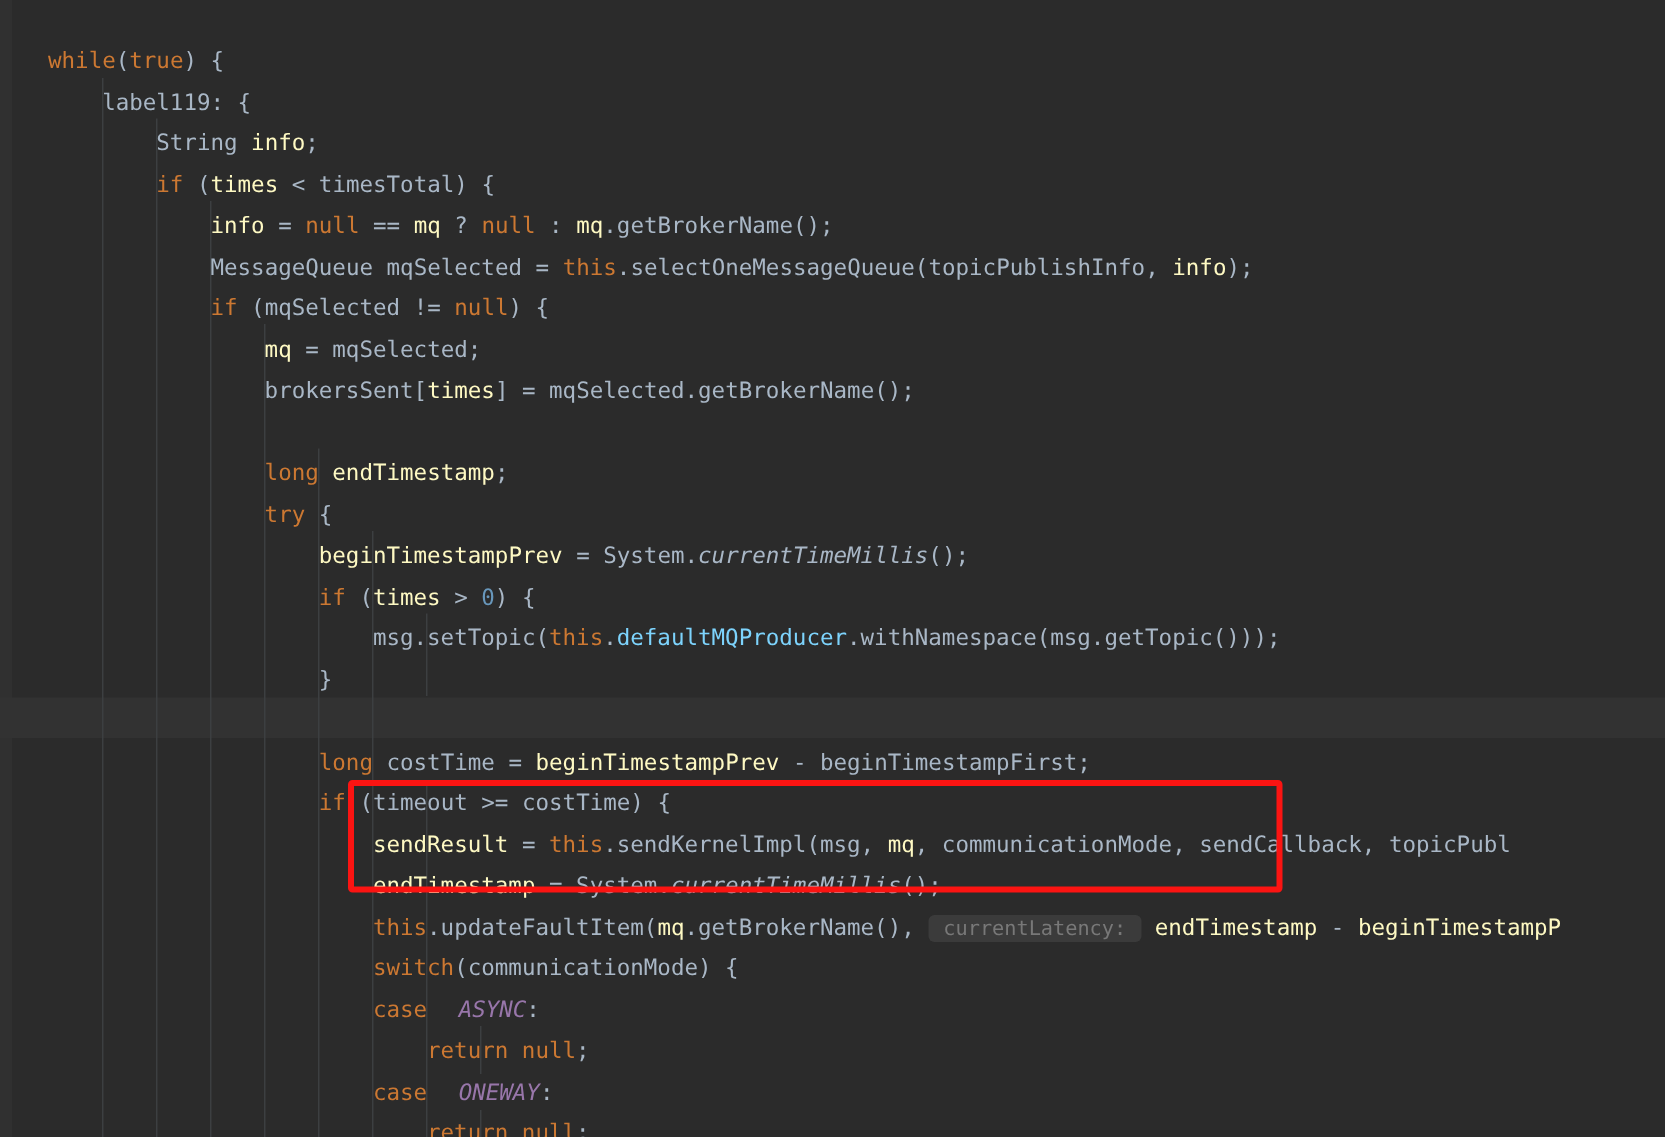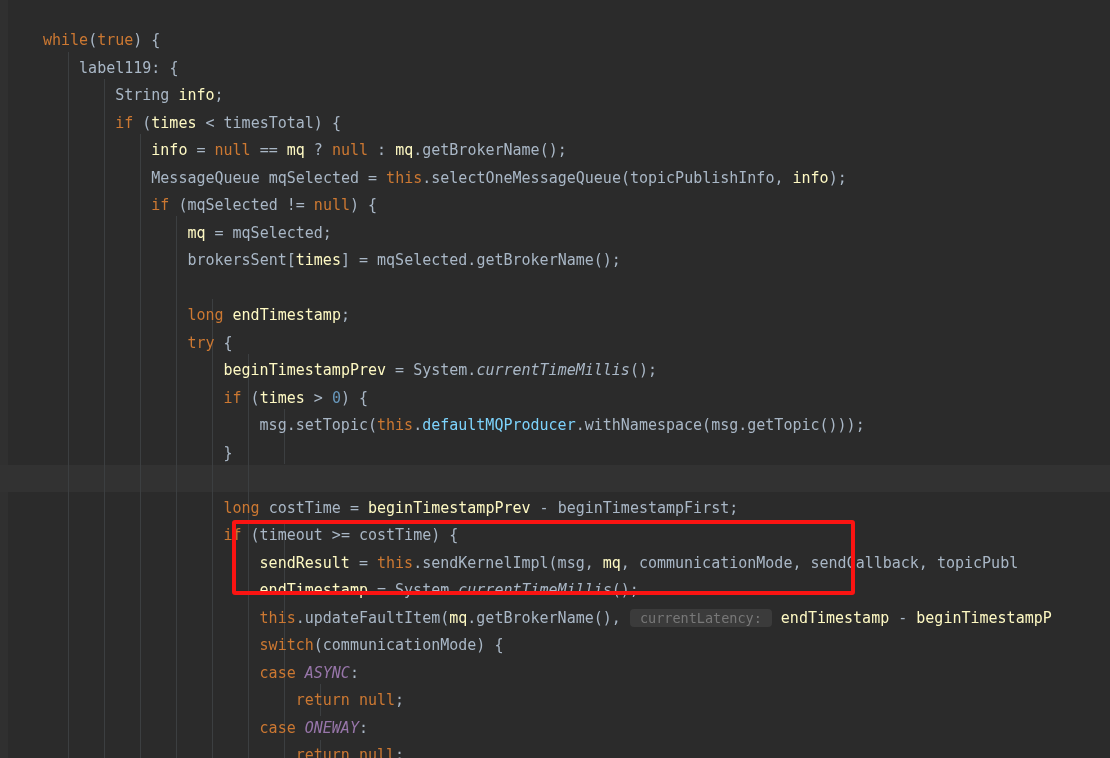--- a/index.html
+++ b/index.html
@@ -47,33 +47,33 @@
   #code-layer {
     position: absolute;
     left: 0; top: 0;
     width: 1110px;
     height: 758px;
     overflow: hidden;
     white-space: pre;
   }
   .code-line {
     position: absolute;
-    left: 15px;
+    left: 4px;
     height: 27.5px;
     line-height: 27.5px;
     white-space: pre;
     padding-left: 28px;
     box-sizing: border-box;
   }
   
   .t-kw   { color: #cc7832; }
   .t-txt  { color: #a9b7c6; }
   .t-num  { color: #6897bb; }
   .t-fld  { color: #7dd3fc; }
-  .t-fld-i{ color: #9876aa; font-style: italic; }
+  .t-fld-i{ color: #9876aa; font-style: italic; margin-left: 12px; }
   .t-sta  { color: #a9b7c6; font-style: italic; text-align: right; }
   .t-ul   { color: #fef9c3; }
   .t-hint {
     color: #787878;
     background: #3b3b3b;
     border-radius: 4px;
     padding: 1px 10px;
     font-size: 13.5px;
   }
   

